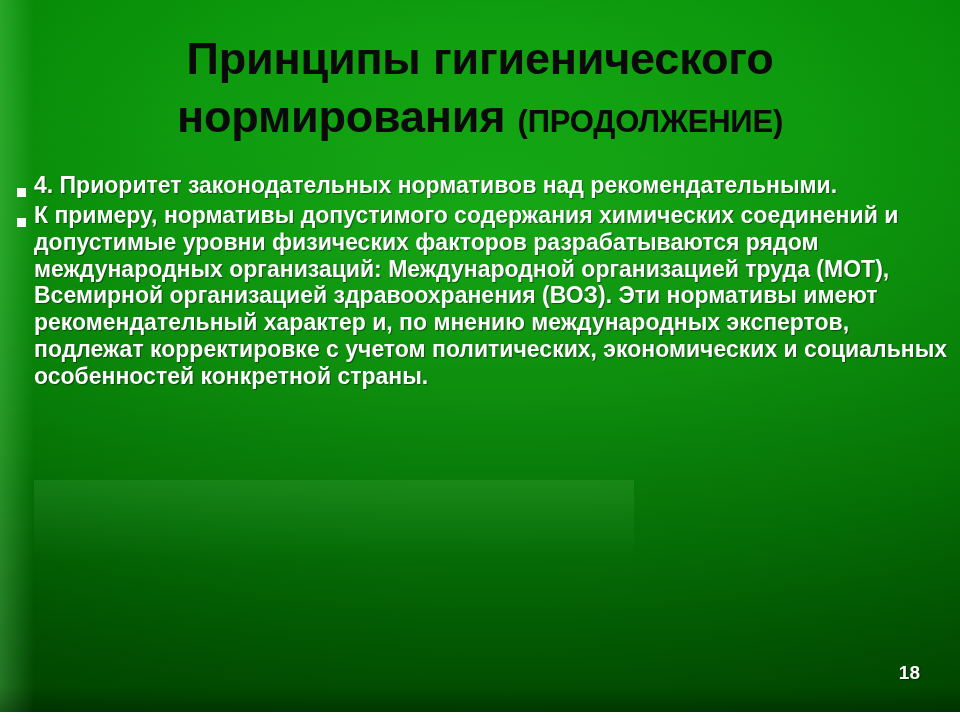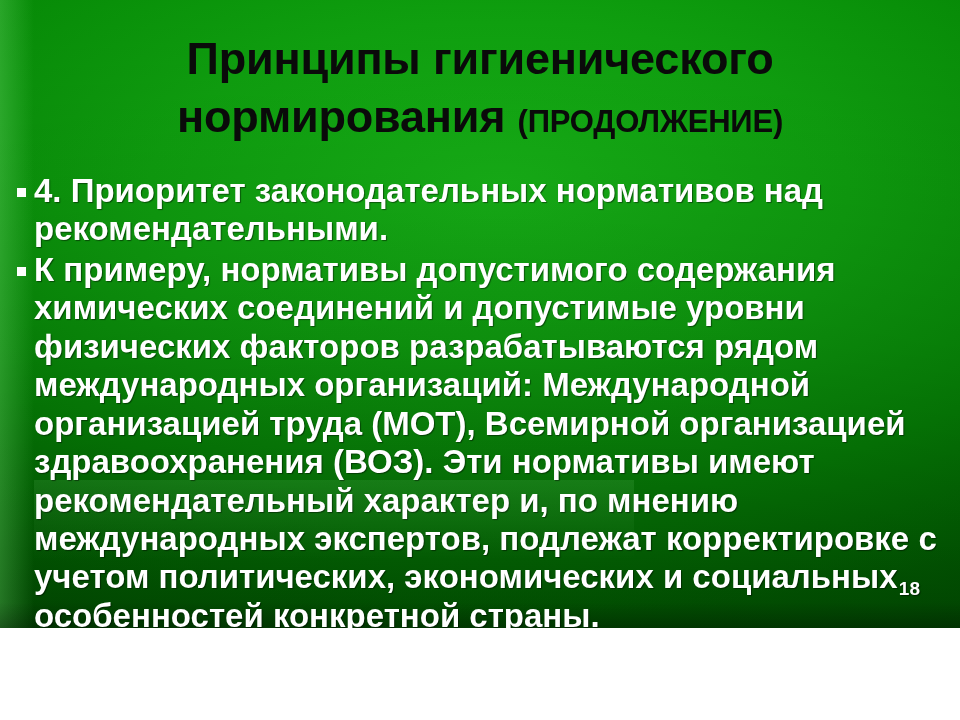--- a/index.html
+++ b/index.html
@@ -8,21 +8,21 @@
   }
   body {
     width: 960px;
     height: 720px;
     overflow: hidden;
     font-family: "Liberation Sans", sans-serif;
   }
   .slide {
     position: relative;
     width: 960px;
-    height: 628px;
+    height: 712px;
     box-sizing: border-box;
     background:
       linear-gradient(to bottom, rgba(0,0,0,0.0) 0%, rgba(0,0,0,0.12) 55%, rgba(0,0,0,0.30) 100%),
       radial-gradient(ellipse 130% 95% at 52% 30%, #17b317 0%, #0fa00f 28%, #068806 52%, #026b02 72%, #014c01 100%);
     overflow: hidden;
   }
   
   .band-left {
     position: absolute;
     left: 0;
@@ -91,21 +91,21 @@
   }
   .marker .sq {
     display: inline-block;
     width: 9px;
     height: 9px;
     background: #ffffff;
   }
   .btext {
     flex: 1 1 auto;
     color: #ffffff;
-    font-size: 33px;
+    font-size: 23px;
     font-weight: bold;
     line-height: 1.165;
     text-shadow: 1px 1px 1px rgba(0,0,0,0.45);
     padding-right: 6px;
   }
 
   .page-number {
     position: absolute;
     right: 40px;
     bottom: 28px;

